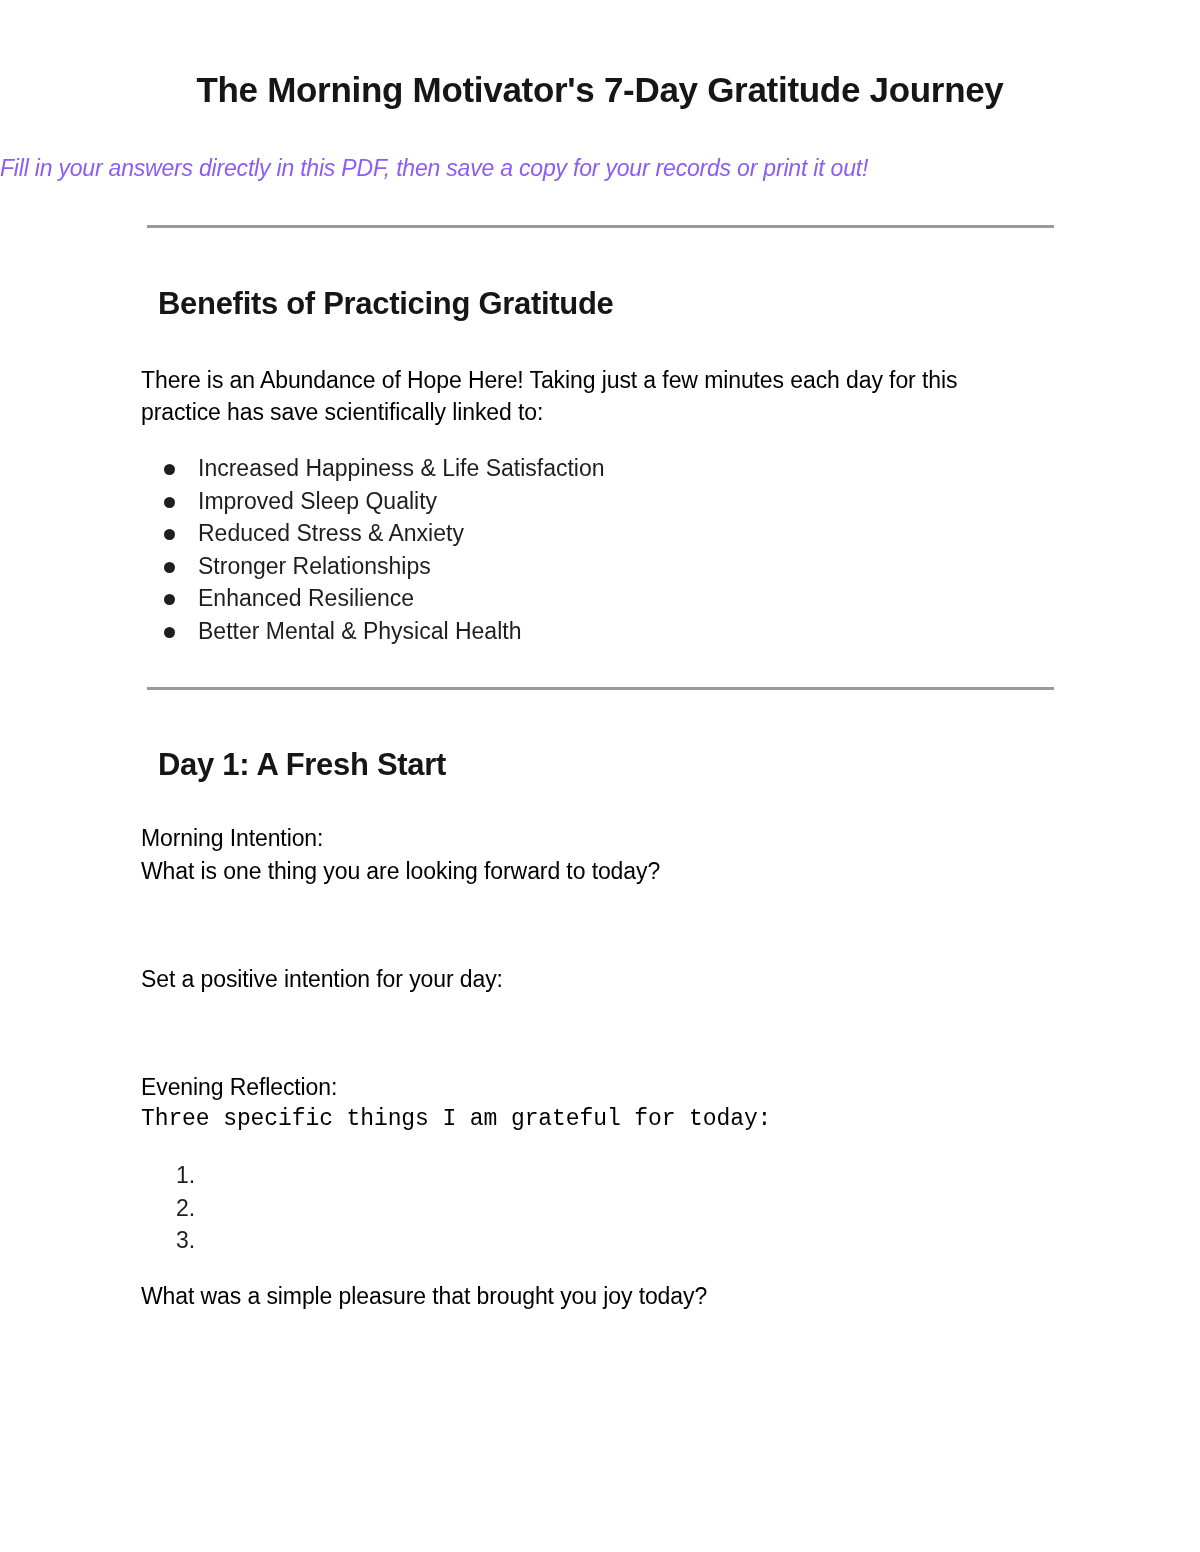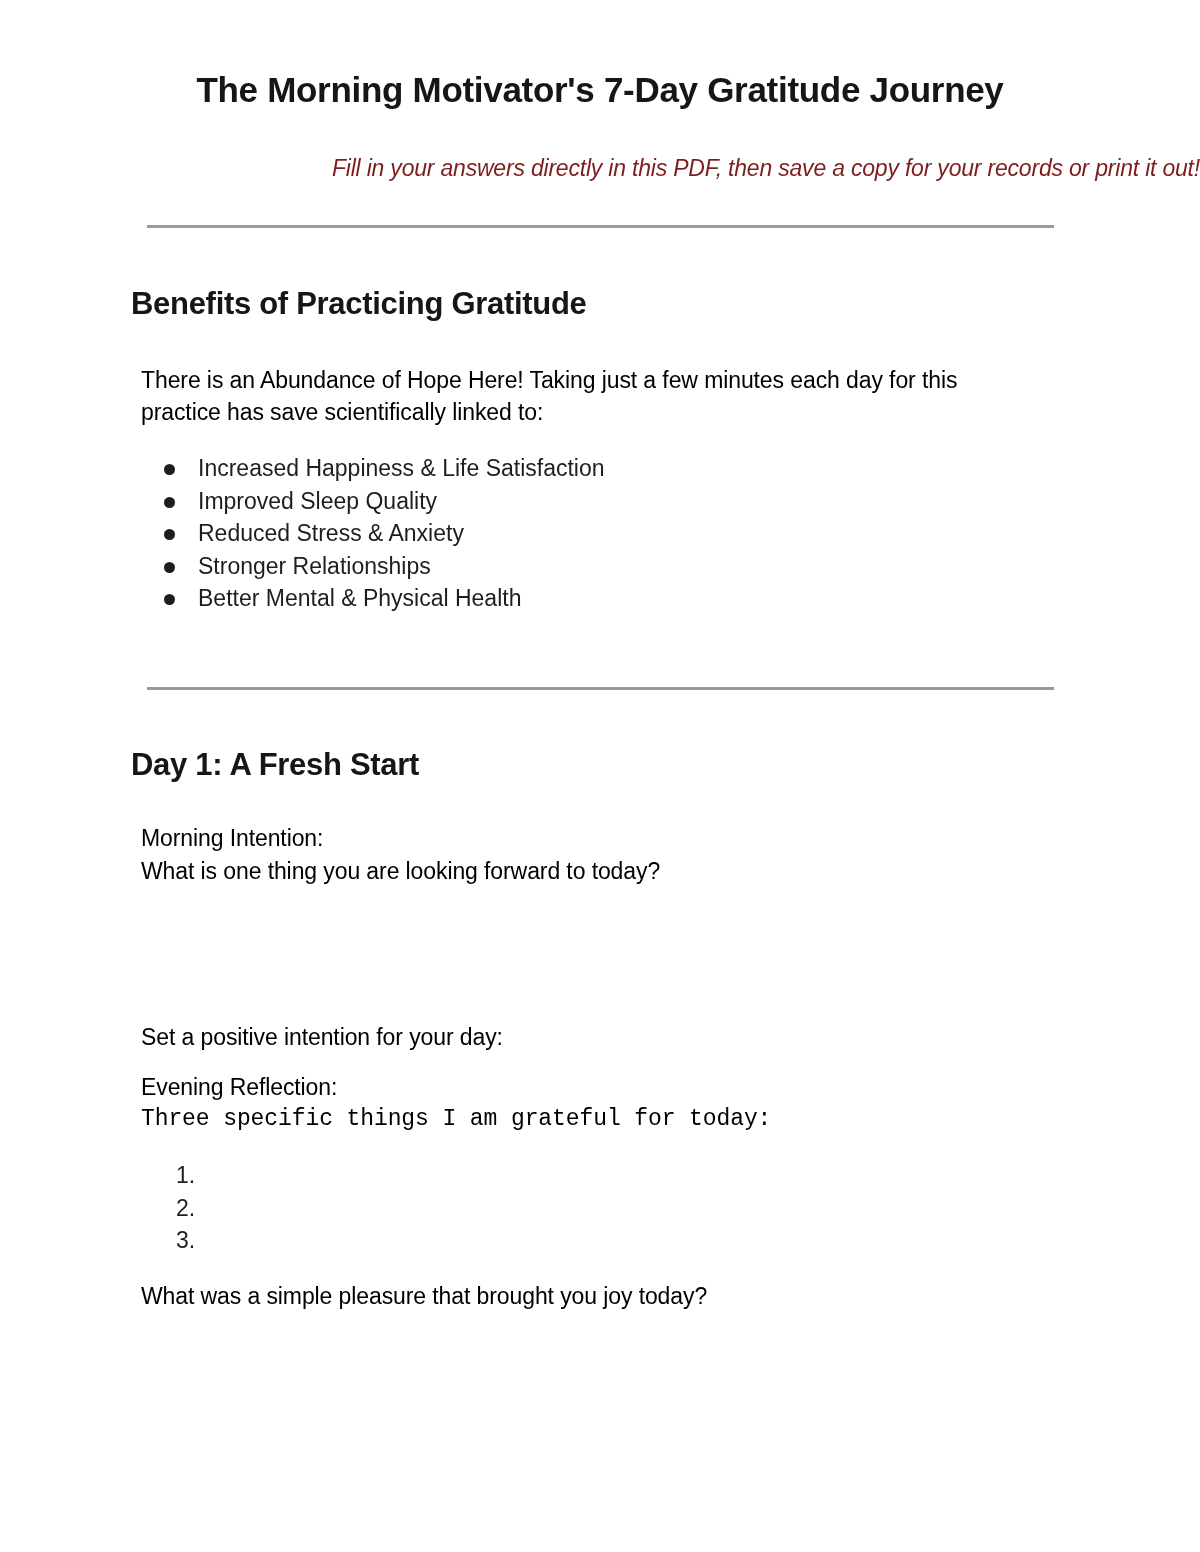--- a/index.html
+++ b/index.html
@@ -29,39 +29,39 @@
       top: 70px;
       text-align: center;
       font-size: 35px;
       font-weight: bold;
       letter-spacing: -0.3px;
       color: #161616;
     }
     .doc-subtitle {
       left: 0; width: 1200px;
       top: 155px;
-      text-align: right;
+      text-align: left;
       font-size: 23px;
       font-style: italic;
-      color: #7f1d1d;
+      color: #8b5cf6;
       letter-spacing: -0.2px;
     }
     .divider {
       position: absolute;
       left: 147px;
       width: 907px;
       height: 3px;
       background: #9a9a9a;
     }
     .h2 {
       font-size: 31px;
       font-weight: bold;
       color: #161616;
       letter-spacing: -0.3px;
-      left: 131px;
+      left: 158px;
     }
     .para {
       left: 141px;
       font-size: 23px;
       line-height: 33px;
       color: #000000;
       letter-spacing: -0.1px;
     }
     .bullet-list {
       position: absolute;
@@ -117,31 +117,32 @@
   <div class="abs h2" style="top:286px;">Benefits of Practicing Gratitude</div>
 
   <div class="abs para" style="top:364px;">There is an Abundance of Hope Here! Taking just a few minutes each day for this</div>
   <div class="abs para" style="top:396px;">practice has save scientifically linked to:</div>
 
   <ul class="bullet-list">
     <li><span class="bullet-dot"></span><span>Increased Happiness &amp; Life Satisfaction</span></li>
     <li><span class="bullet-dot"></span><span>Improved Sleep Quality</span></li>
     <li><span class="bullet-dot"></span><span>Reduced Stress &amp; Anxiety</span></li>
     <li><span class="bullet-dot"></span><span>Stronger Relationships</span></li>
+    <li><span class="bullet-dot"></span><span>Enhanced Resilience</span></li>
     <li><span class="bullet-dot"></span><span>Better Mental &amp; Physical Health</span></li>
   </ul>
 
   <div class="divider" style="top:687px;"></div>
 
   <div class="abs h2" style="top:747px;">Day 1: A Fresh Start</div>
 
   <div class="abs para" style="top:822px;">Morning Intention:</div>
   <div class="abs para" style="top:855px;">What is one thing you are looking forward to today?</div>
 
-  <div class="abs para" style="top:1021px;">Set a positive intention for your day:</div>
+  <div class="abs para" style="top:963px;">Set a positive intention for your day:</div>
 
   <div class="abs para" style="top:1071px;">Evening Reflection:</div>
   <div class="abs para" style="top:1103px;font-family:Liberation Mono, monospace;">Three specific things I am grateful for today:</div>
 
   <ol class="num-list">
     <li>1.</li>
     <li>2.</li>
     <li>3.</li>
   </ol>
 

